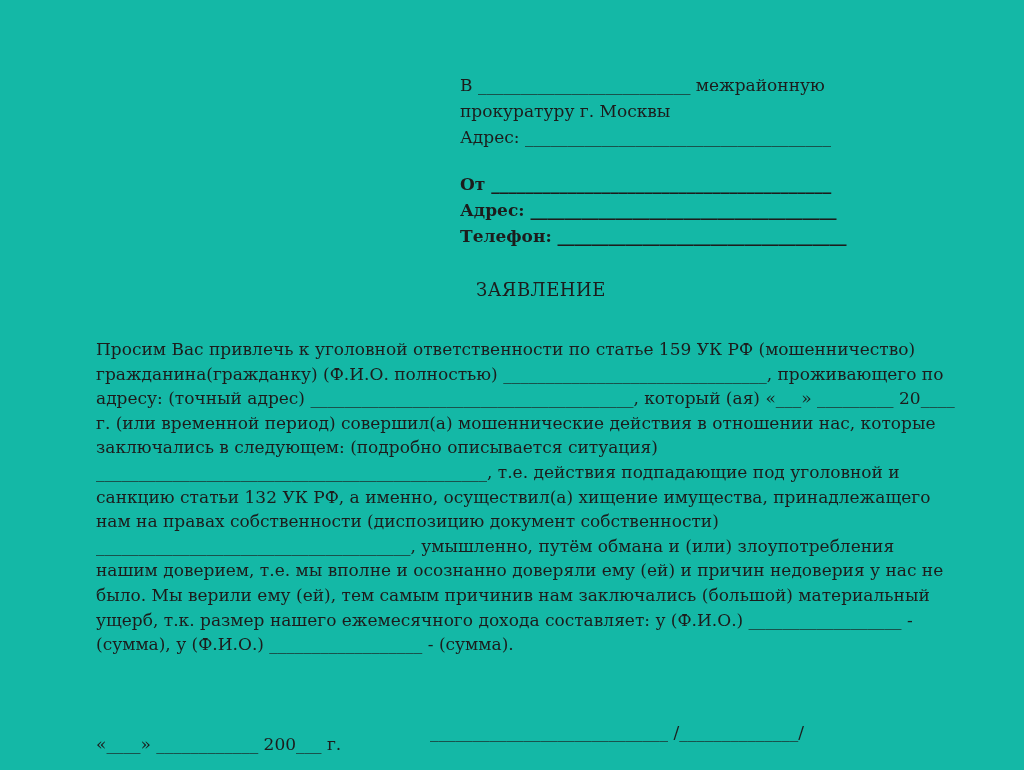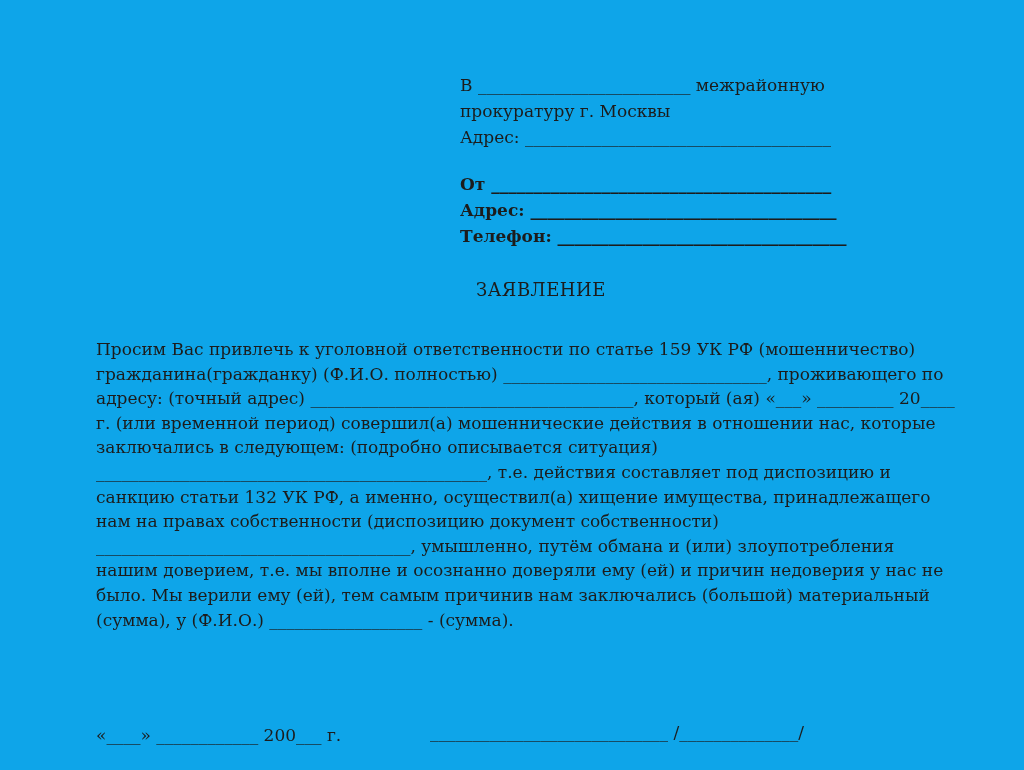--- a/index.html
+++ b/index.html
@@ -4,21 +4,21 @@
 <style>
   html, body {
     margin: 0;
     padding: 0;
     background: #ffffff;
   }
   .page {
     position: relative;
     width: 1024px;
     height: 770px;
-    background: #0ea5e9;
+    background: #14b8a6;
     color: #1c1c1c;
     font-family: "DejaVu Serif", "Liberation Serif", serif;
     font-size: 17px;
     overflow: hidden;
   }
   .addr-block {
     position: absolute;
     left: 460px;
     width: 420px;
     line-height: 26px;
@@ -48,21 +48,21 @@
   .footer-row {
     position: absolute;
     left: 96px;
     top: 722px;
     width: 860px;
     white-space: nowrap;
   }
   .date-part {
     position: absolute;
     left: 0;
-    top: 3px;
+    top: 12px;
   }
   .sign-part {
     position: absolute;
     left: 334px;
     top: 0;
   }
 </style>
 </head>
 <body>
 
@@ -81,26 +81,27 @@
   </div>
 
   <h1 class="doc-title">ЗАЯВЛЕНИЕ</h1>
 
   <div class="body-text">
     <div class="body-line">Просим Вас привлечь к уголовной ответственности по статье 159 УК РФ (мошенничество)</div>
     <div class="body-line">гражданина(гражданку) (Ф.И.О. полностью) _______________________________, проживающего по</div>
     <div class="body-line">адресу: (точный адрес) ______________________________________, который (ая) «___» _________ 20____</div>
     <div class="body-line">г. (или временной период) совершил(а) мошеннические действия в отношении нас, которые</div>
     <div class="body-line">заключались в следующем: (подробно описывается ситуация)</div>
-    <div class="body-line">______________________________________________, т.е. действия составляет под диспозицию и</div>
+    <div class="body-line">______________________________________________, т.е. действия подпадающие под уголовной и</div>
     <div class="body-line">санкцию статьи 132 УК РФ, а именно, осуществил(а) хищение имущества, принадлежащего</div>
     <div class="body-line">нам на правах собственности (диспозицию документ собственности)</div>
     <div class="body-line">_____________________________________, умышленно, путём обмана и (или) злоупотребления</div>
     <div class="body-line">нашим доверием, т.е. мы вполне и осознанно доверяли ему (ей) и причин недоверия у нас не</div>
     <div class="body-line">было. Мы верили ему (ей), тем самым причинив нам заключались (большой) материальный</div>
+    <div class="body-line">ущерб, т.к. размер нашего ежемесячного дохода составляет: у (Ф.И.О.) __________________ -</div>
     <div class="body-line">(сумма), у (Ф.И.О.) __________________ - (сумма).</div>
   </div>
 
   <div class="footer-row">
     <span class="date-part">«____» ____________ 200___ г.</span>
     <span class="sign-part">____________________________ /______________/</span>
   </div>
 
 </div>
 

